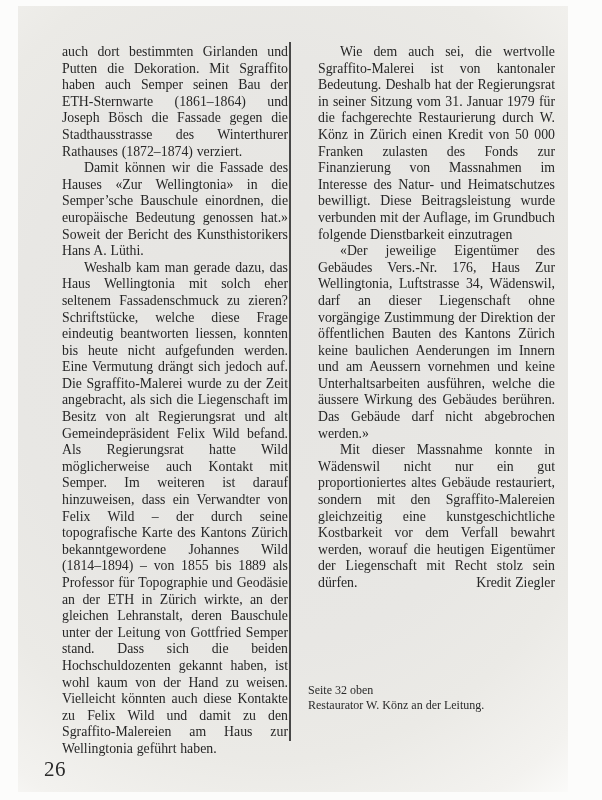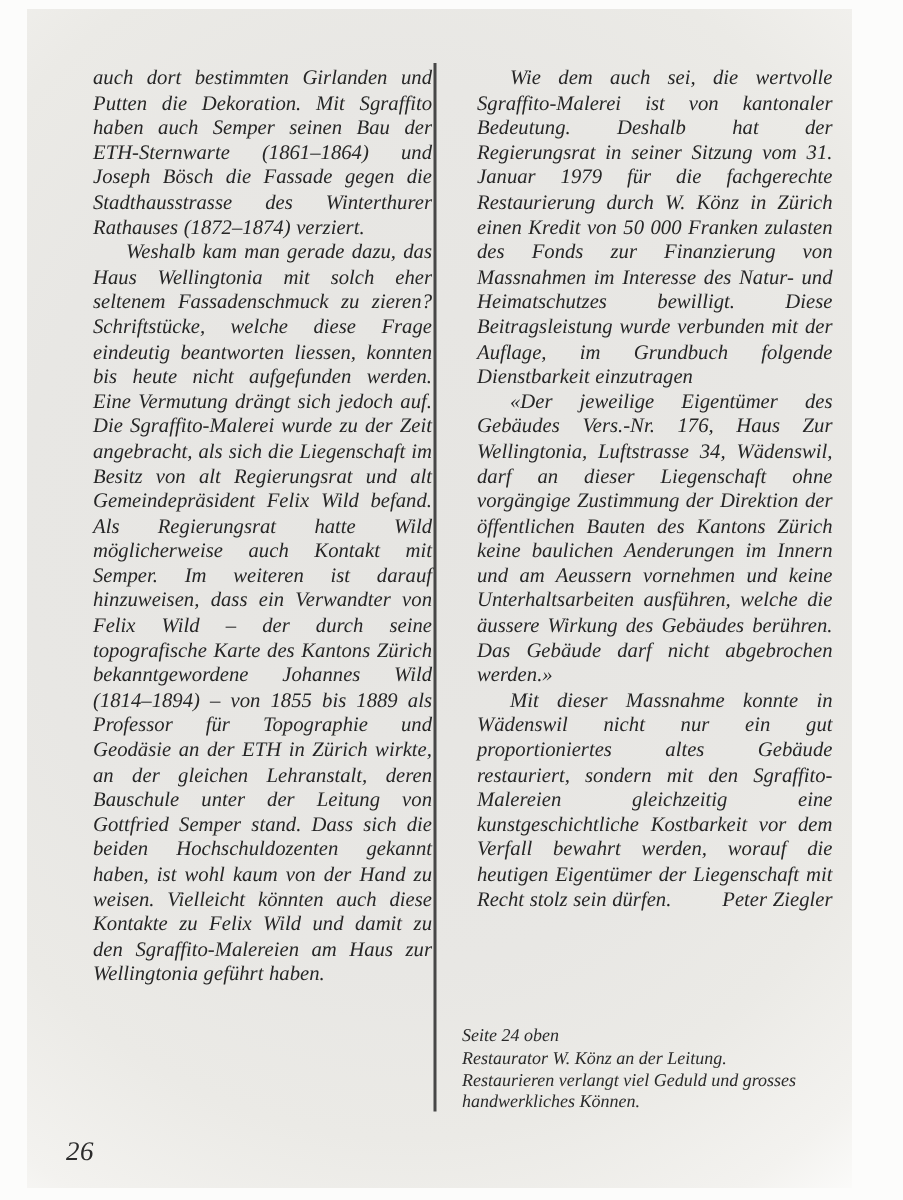--- a/index.html
+++ b/index.html
@@ -2,21 +2,21 @@
 <html lang="de"><head>
 <meta charset="utf-8">
 <style>
   html,body{margin:0;padding:0;}
   body{
     width:602px;height:800px;
     background:#fcfcfb;
     font-family:"Liberation Serif", serif;
     overflow:hidden;
   }
-  .canvas{position:relative;width:602px;height:800px;font-style:italic;}
+  .canvas{position:relative;width:602px;height:800px;}
   
   .page{
     position:absolute;left:18px;top:6px;width:550px;height:786px;
     background:
       radial-gradient(90% 72% at 46% 44%,
         #e6e5e2 0%, #e8e7e4 52%, #ebeae6 72%, #f3f2ef 90%, #fcfcfb 100%);
   }
   .col{
     position:absolute;top:38px;
     font-size:13.8px;line-height:16.6px;color:#262626;
@@ -35,44 +35,44 @@
   }
   .para.indent{text-indent:22px;}
   .signature{float:right;padding-left:8px;}
   .captions{
     position:absolute;left:290px;top:677px;width:256px;
     font-size:12px;line-height:14.8px;color:#2a2a2a;
   }
   .caption-line{margin:0;}
   .page-number{
     position:absolute;left:26px;top:751px;
-    font-size:18px;color:#2b2b2b;letter-spacing:0.4px;
+    font-size:21px;color:#2b2b2b;letter-spacing:0.4px;
   }
 </style>
 </head>
 <body>
 
 <div class="canvas">
   <div class="page">
 
     <div class="col col-left" id="left-col">
         <p class="para">auch dort bestimmten Girlanden und Putten die Dekoration. Mit Sgraffito haben auch Semper seinen Bau der ETH-Sternwarte (1861–1864) und Joseph Bösch die Fassade gegen die Stadthausstrasse des Winterthurer Rathauses (1872–1874) verziert.</p>
+        <p class="para indent">Damit können wir die Fassade des Hauses «Zur Wellingtonia» in die Semper’sche Bauschule einordnen, die europäische Bedeutung genossen hat.» Soweit der Bericht des Kunsthistorikers Hans A. Lüthi.</p>
         <p class="para indent">Weshalb kam man gerade dazu, das Haus Wellingtonia mit solch eher seltenem Fassadenschmuck zu zieren? Schriftstücke, welche diese Frage eindeutig beantworten liessen, konnten bis heute nicht aufgefunden werden. Eine Vermutung drängt sich jedoch auf. Die Sgraffito-Malerei wurde zu der Zeit angebracht, als sich die Liegenschaft im Besitz von alt Regierungsrat und alt Gemeindepräsident Felix Wild befand. Als Regierungsrat hatte Wild möglicherweise auch Kontakt mit Semper. Im weiteren ist darauf hinzuweisen, dass ein Verwandter von Felix Wild – der durch seine topografische Karte des Kantons Zürich bekanntgewordene Johannes Wild (1814–1894) – von 1855 bis 1889 als Professor für Topographie und Geodäsie an der ETH in Zürich wirkte, an der gleichen Lehranstalt, deren Bauschule unter der Leitung von Gottfried Semper stand. Dass sich die beiden Hochschuldozenten gekannt haben, ist wohl kaum von der Hand zu weisen. Vielleicht könnten auch diese Kontakte zu Felix Wild und damit zu den Sgraffito-Malereien am Haus zur Wellingtonia geführt haben.</p>
       </div>
 
     <div class="divider"></div>
 
     <div class="col col-right" id="right-col">
         <p class="para indent">Wie dem auch sei, die wertvolle Sgraffito-Malerei ist von kantonaler Bedeutung. Deshalb hat der Regierungsrat in seiner Sitzung vom 31. Januar 1979 für die fachgerechte Restaurierung durch W. Könz in Zürich einen Kredit von 50 000 Franken zulasten des Fonds zur Finanzierung von Massnahmen im Interesse des Natur- und Heimatschutzes bewilligt. Diese Beitragsleistung wurde verbunden mit der Auflage, im Grundbuch folgende Dienstbarkeit einzutragen</p>
         <p class="para indent">«Der jeweilige Eigentümer des Gebäudes Vers.-Nr. 176, Haus Zur Wellingtonia, Luftstrasse 34, Wädenswil, darf an dieser Liegenschaft ohne vorgängige Zustimmung der Direktion der öffentlichen Bauten des Kantons Zürich keine baulichen Aenderungen im Innern und am Aeussern vornehmen und keine Unterhaltsarbeiten ausführen, welche die äussere Wirkung des Gebäudes berühren. Das Gebäude darf nicht abgebrochen werden.»</p>
-        <p class="para indent">Mit dieser Massnahme konnte in Wädenswil nicht nur ein gut proportioniertes altes Gebäude restauriert, sondern mit den Sgraffito-Malereien gleichzeitig eine kunstgeschichtliche Kostbarkeit vor dem Verfall bewahrt werden, worauf die heutigen Eigentümer der Liegenschaft mit Recht stolz sein dürfen.<span class="signature">Peter Ziegler</span></p>
+        <p class="para indent">Mit dieser Massnahme konnte in Wädenswil nicht nur ein gut proportioniertes altes Gebäude restauriert, sondern mit den Sgraffito-Malereien gleichzeitig eine kunstgeschichtliche Kostbarkeit vor dem Verfall bewahrt werden, worauf die heutigen Eigentümer der Liegenschaft mit Recht stolz sein dürfen.<span class="signature">Kredit Ziegler</span></p>
       </div>
 
     <div class="captions" id="captions">
-        <p class="caption-line">Seite 24 oben</p>
+        <p class="caption-line">Seite 32 oben</p>
         <p class="caption-line">Restaurator W. Könz an der Leitung.</p>
-        <p class="caption-line">Restaurieren verlangt viel Geduld und grosses handwerkliches Können.</p>
       </div>
 
     <div class="page-number">26</div>
 
   </div>
 </div>
 
 </body></html>

